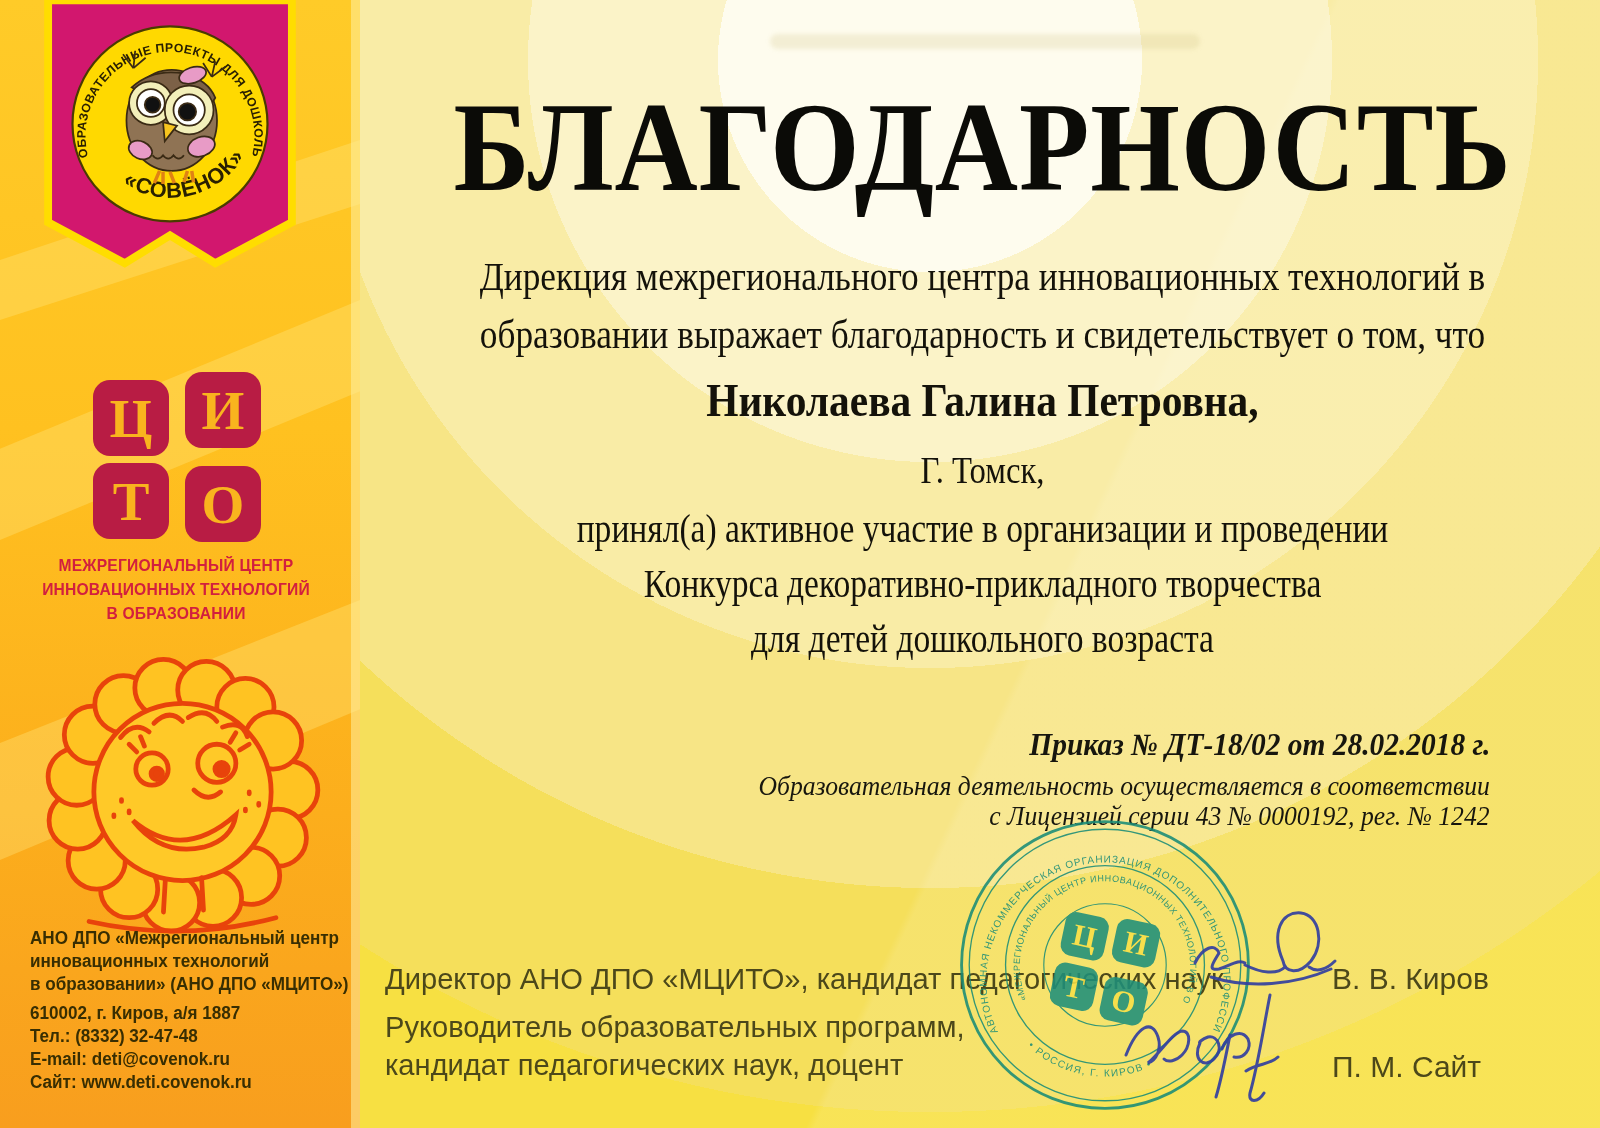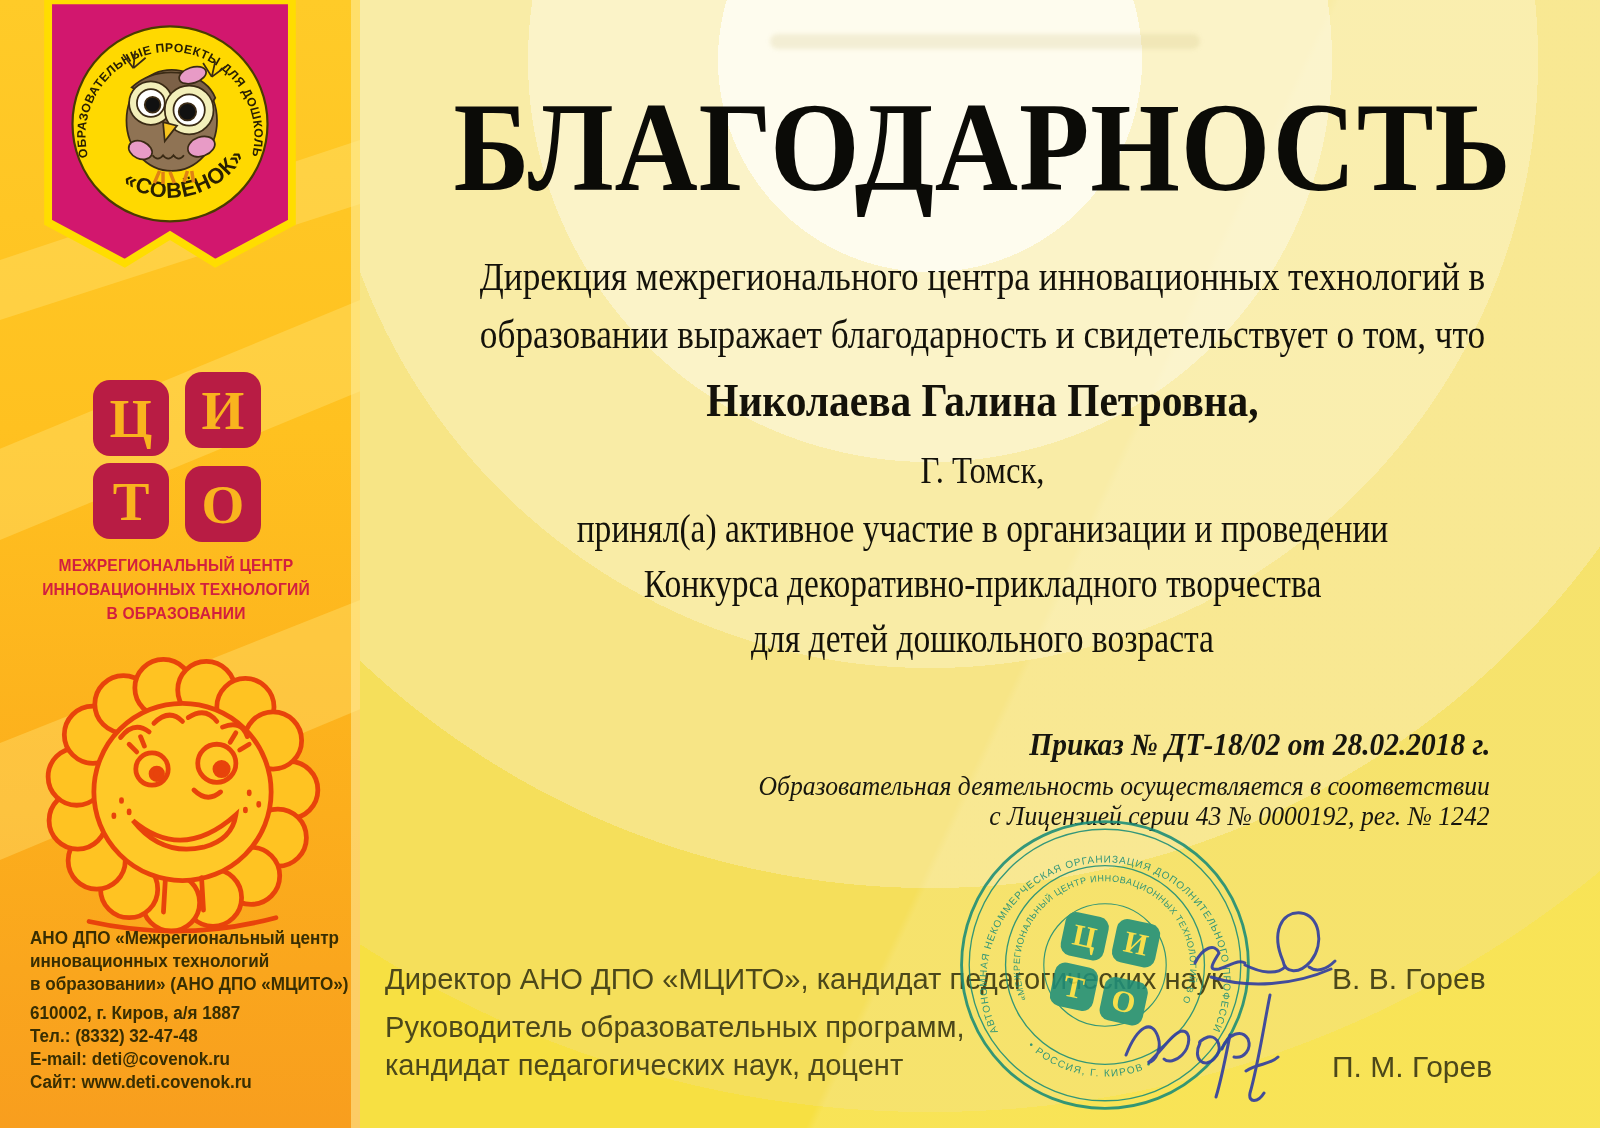--- a/index.html
+++ b/index.html
@@ -187,22 +187,22 @@
   <div class="cline l-body2">Конкурса декоративно-прикладного творчества</div>
   <div class="cline l-body3">для детей дошкольного возраста</div>
 
   <div class="rline l-order">Приказ № ДТ-18/02 от 28.02.2018 г.</div>
   <div class="rline l-lic1">Образовательная деятельность осуществляется в соответствии</div>
   <div class="rline l-lic2">с Лицензией серии 43 № 0000192, рег. № 1242</div>
 
   <div class="siglabel sl1">Директор АНО ДПО «МЦИТО», кандидат педагогических наук</div>
   <div class="siglabel sl2">Руководитель образовательных программ,</div>
   <div class="siglabel sl3">кандидат педагогических наук, доцент</div>
-  <div class="signame sn1">В. В. Горев</div>
-  <div class="signame sn2">П. М. Горев</div>
+  <div class="signame sn1">В. В. Киров</div>
+  <div class="signame sn2">П. М. Сайт</div>
 
   <svg class="seal" width="306" height="314" viewBox="0 0 320 320">
     <g fill="none" stroke="#1A8C77">
       <circle cx="160" cy="160" r="150" stroke-width="3"></circle>
       <circle cx="160" cy="160" r="142" stroke-width="1.4"></circle>
       <circle cx="160" cy="160" r="104" stroke-width="1.4"></circle>
       <circle cx="160" cy="160" r="64" stroke-width="1.2"></circle>
     </g>
     <defs>
       <path id="sealOuter" d="M48 230 A 124 124 0 1 1 272 230"></path>

